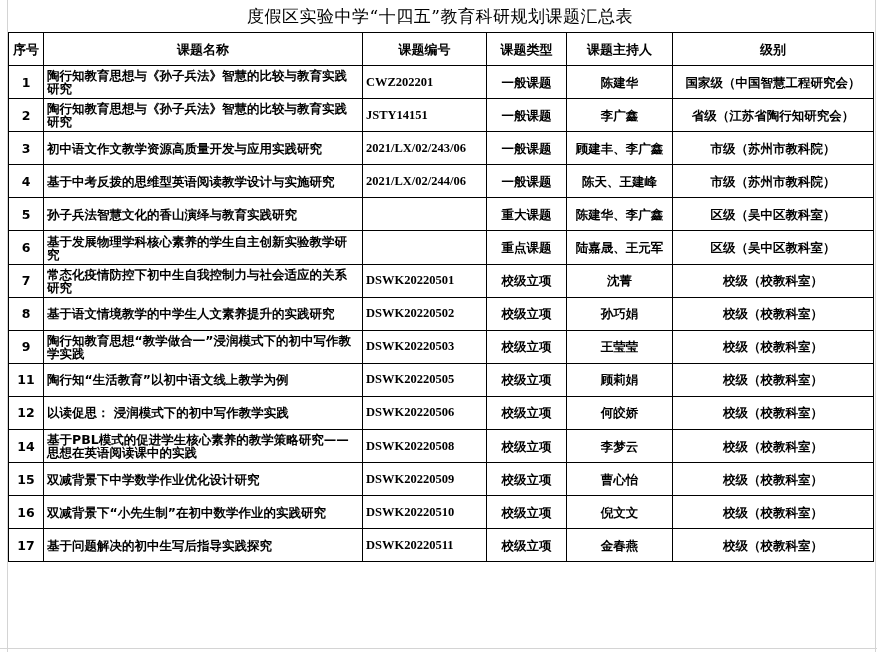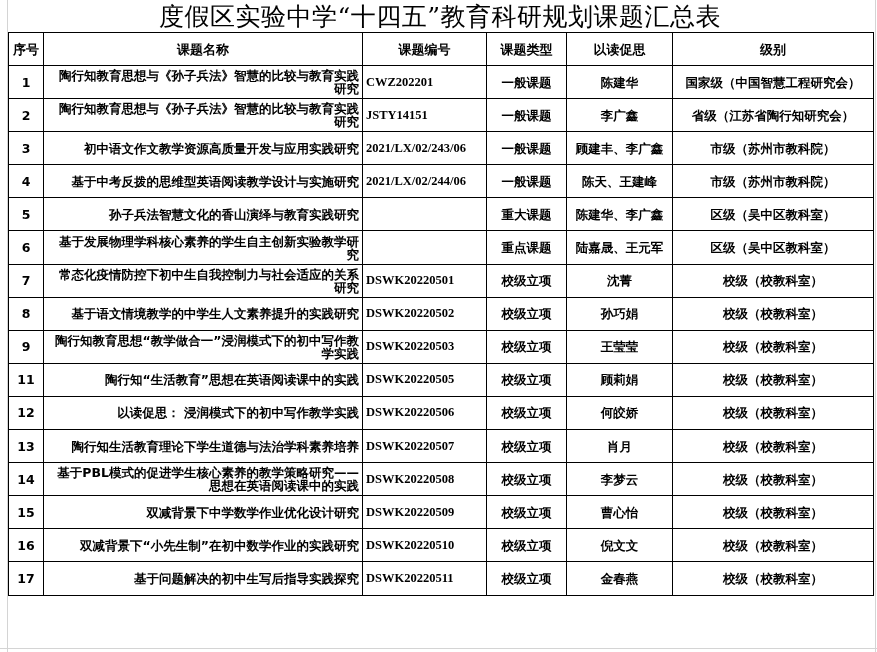--- a/index.html
+++ b/index.html
@@ -6,37 +6,37 @@
   body {
     width:877px; height:652px; overflow:hidden; background:#ffffff;
     font-family:"DejaVu Sans", "Liberation Sans", sans-serif;
     position:relative; color:#000;
   }
   .gridline-v { position:absolute; top:0; bottom:0; width:1px; background:#d4d4d4; }
   .gridline-h { position:absolute; left:0; right:0; height:1px; background:#d4d4d4; }
   .title {
     position:absolute; left:8px; top:0; width:864px; height:32px;
     display:flex; align-items:center; justify-content:center;
-    font-size:25px; font-weight:normal; letter-spacing:0.5px;
+    font-size:17px; font-weight:normal; letter-spacing:0.5px;
     font-family:"DejaVu Serif","Liberation Serif", serif;
   }
   table.sheet {
     position:absolute; left:8px; top:32px;
     border-collapse:collapse; table-layout:fixed;
     width:865px;
     padding-left:48px;
   }
   table.sheet th, table.sheet td {
     border:1.5px solid #000; padding:0 3px; overflow:hidden;
     font-size:12.5px; font-weight:bold; line-height:13px;
   }
   table.sheet th { height:32px; font-size:13px; text-align:center; }
   table.sheet td { height:32.1px; }
   .c-idx { text-align:center; }
-  .c-name { text-align:right; word-break:break-all; }
+  .c-name { text-align:left; word-break:break-all; }
   .c-code { text-align:left; font-family:Liberation Serif, serif; font-size:11.5px; word-break:break-all; }
   .c-type, .c-host, .c-level { text-align:center; }
 </style>
 </head>
 <body>
 
 <div class="gridline-v" style="left:7px;"></div>
 <div class="gridline-v" style="left:875px;"></div>
 <div class="gridline-h" style="top:648px;"></div>
 
@@ -50,21 +50,21 @@
     <col style="width:80px">
     <col style="width:106px">
     <col style="width:201px">
   </colgroup>
   <thead>
     <tr>
       <th>序号</th>
       <th>课题名称</th>
       <th>课题编号</th>
       <th>课题类型</th>
-      <th>以读促思</th>
+      <th>课题主持人</th>
       <th>级别</th>
     </tr>
   </thead>
   <tbody id="rows">
       <tr>
         <td class="c-idx">1</td>
         <td class="c-name">陶行知教育思想与《孙子兵法》智慧的比较与教育实践研究</td>
         <td class="c-code">CWZ202201</td>
         <td class="c-type">一般课题</td>
         <td class="c-host">陈建华</td>
@@ -129,40 +129,32 @@
       <tr>
         <td class="c-idx">9</td>
         <td class="c-name">陶行知教育思想“教学做合一”浸润模式下的初中写作教学实践</td>
         <td class="c-code">DSWK20220503</td>
         <td class="c-type">校级立项</td>
         <td class="c-host">王莹莹</td>
         <td class="c-level">校级（校教科室）</td>
       </tr>
       <tr>
         <td class="c-idx">11</td>
-        <td class="c-name">陶行知“生活教育”思想在英语阅读课中的实践</td>
+        <td class="c-name">陶行知“生活教育”以初中语文线上教学为例</td>
         <td class="c-code">DSWK20220505</td>
         <td class="c-type">校级立项</td>
         <td class="c-host">顾莉娟</td>
         <td class="c-level">校级（校教科室）</td>
       </tr>
       <tr>
         <td class="c-idx">12</td>
         <td class="c-name">以读促思： 浸润模式下的初中写作教学实践</td>
         <td class="c-code">DSWK20220506</td>
         <td class="c-type">校级立项</td>
         <td class="c-host">何皎娇</td>
-        <td class="c-level">校级（校教科室）</td>
-      </tr>
-      <tr>
-        <td class="c-idx">13</td>
-        <td class="c-name">陶行知生活教育理论下学生道德与法治学科素养培养</td>
-        <td class="c-code">DSWK20220507</td>
-        <td class="c-type">校级立项</td>
-        <td class="c-host">肖月</td>
         <td class="c-level">校级（校教科室）</td>
       </tr>
       <tr>
         <td class="c-idx">14</td>
         <td class="c-name">基于PBL模式的促进学生核心素养的教学策略研究——思想在英语阅读课中的实践</td>
         <td class="c-code">DSWK20220508</td>
         <td class="c-type">校级立项</td>
         <td class="c-host">李梦云</td>
         <td class="c-level">校级（校教科室）</td>
       </tr>

